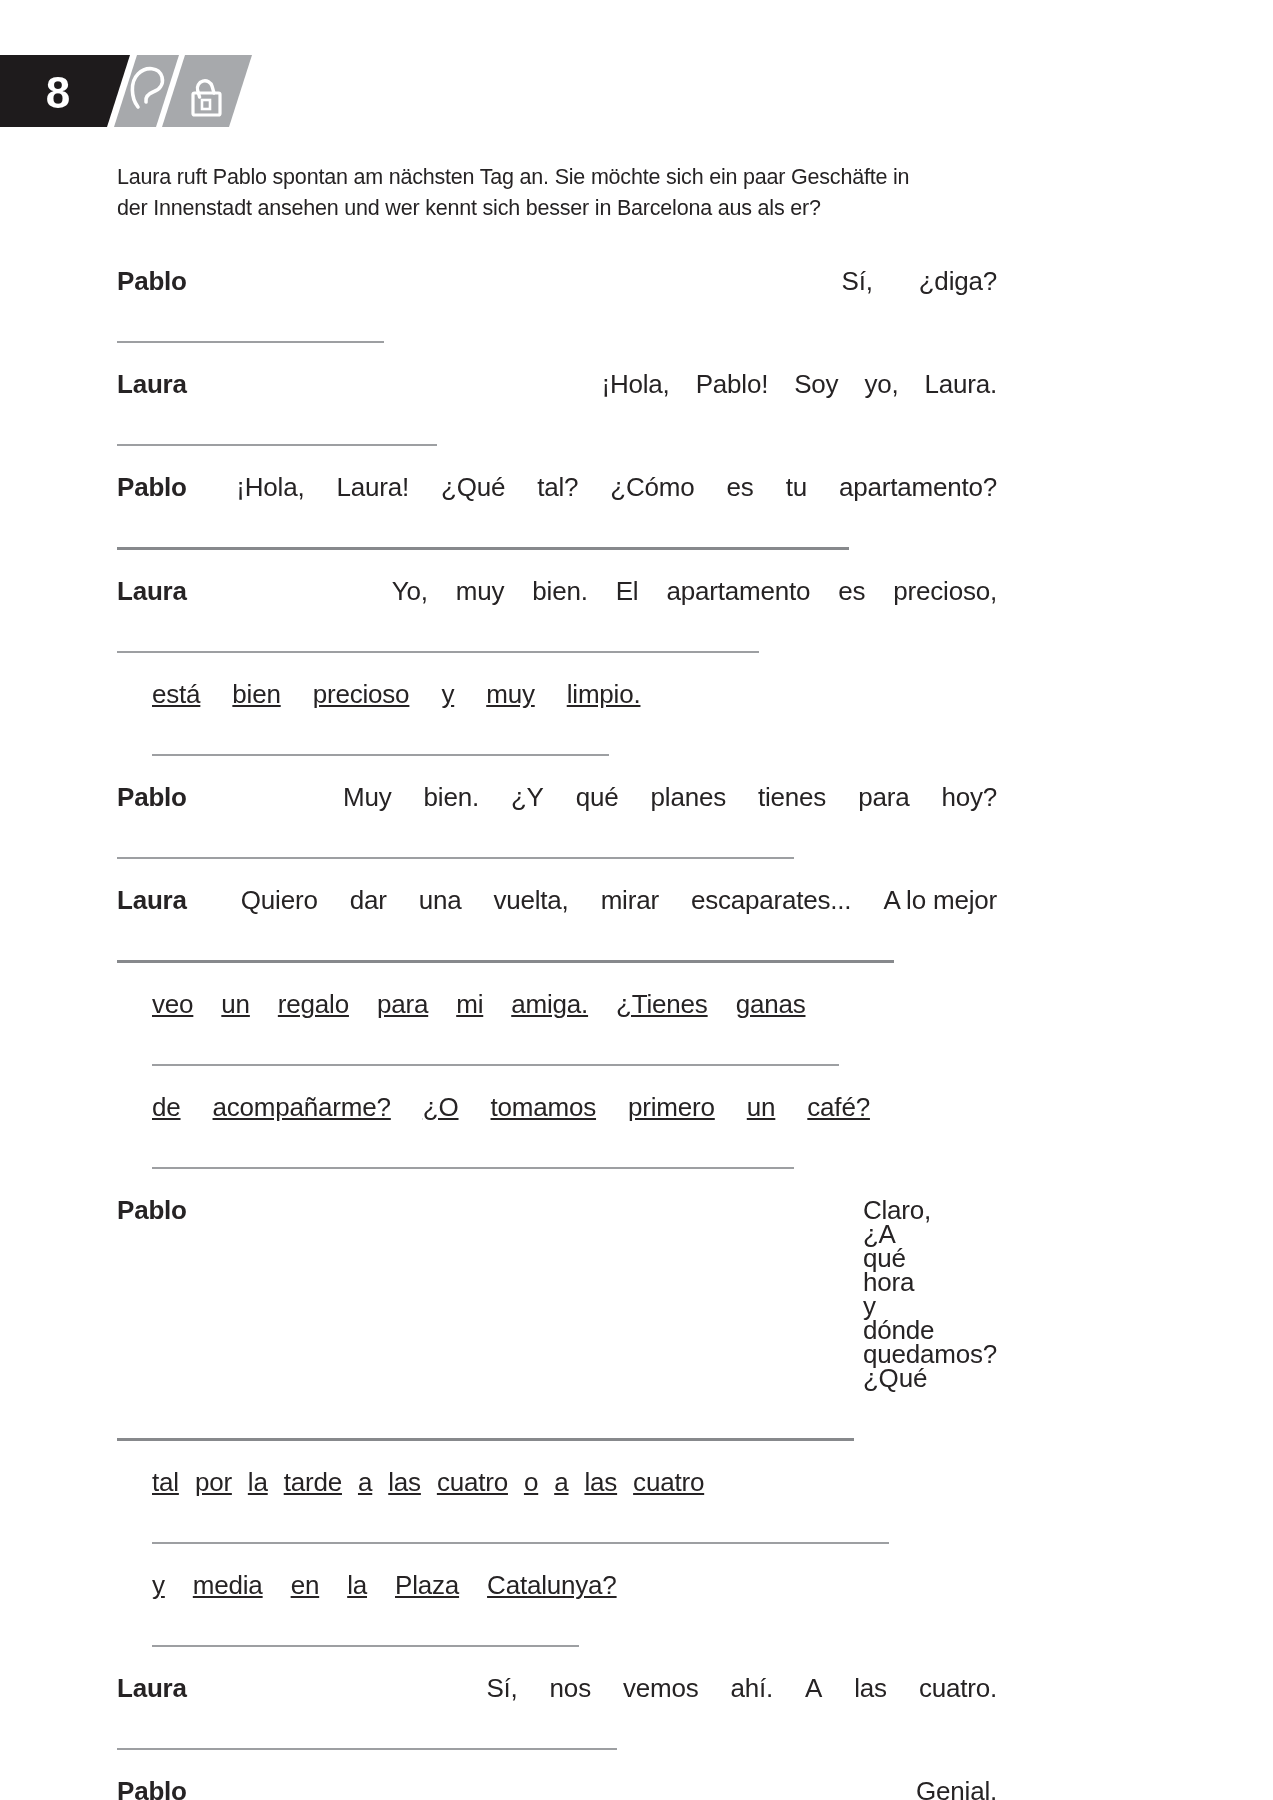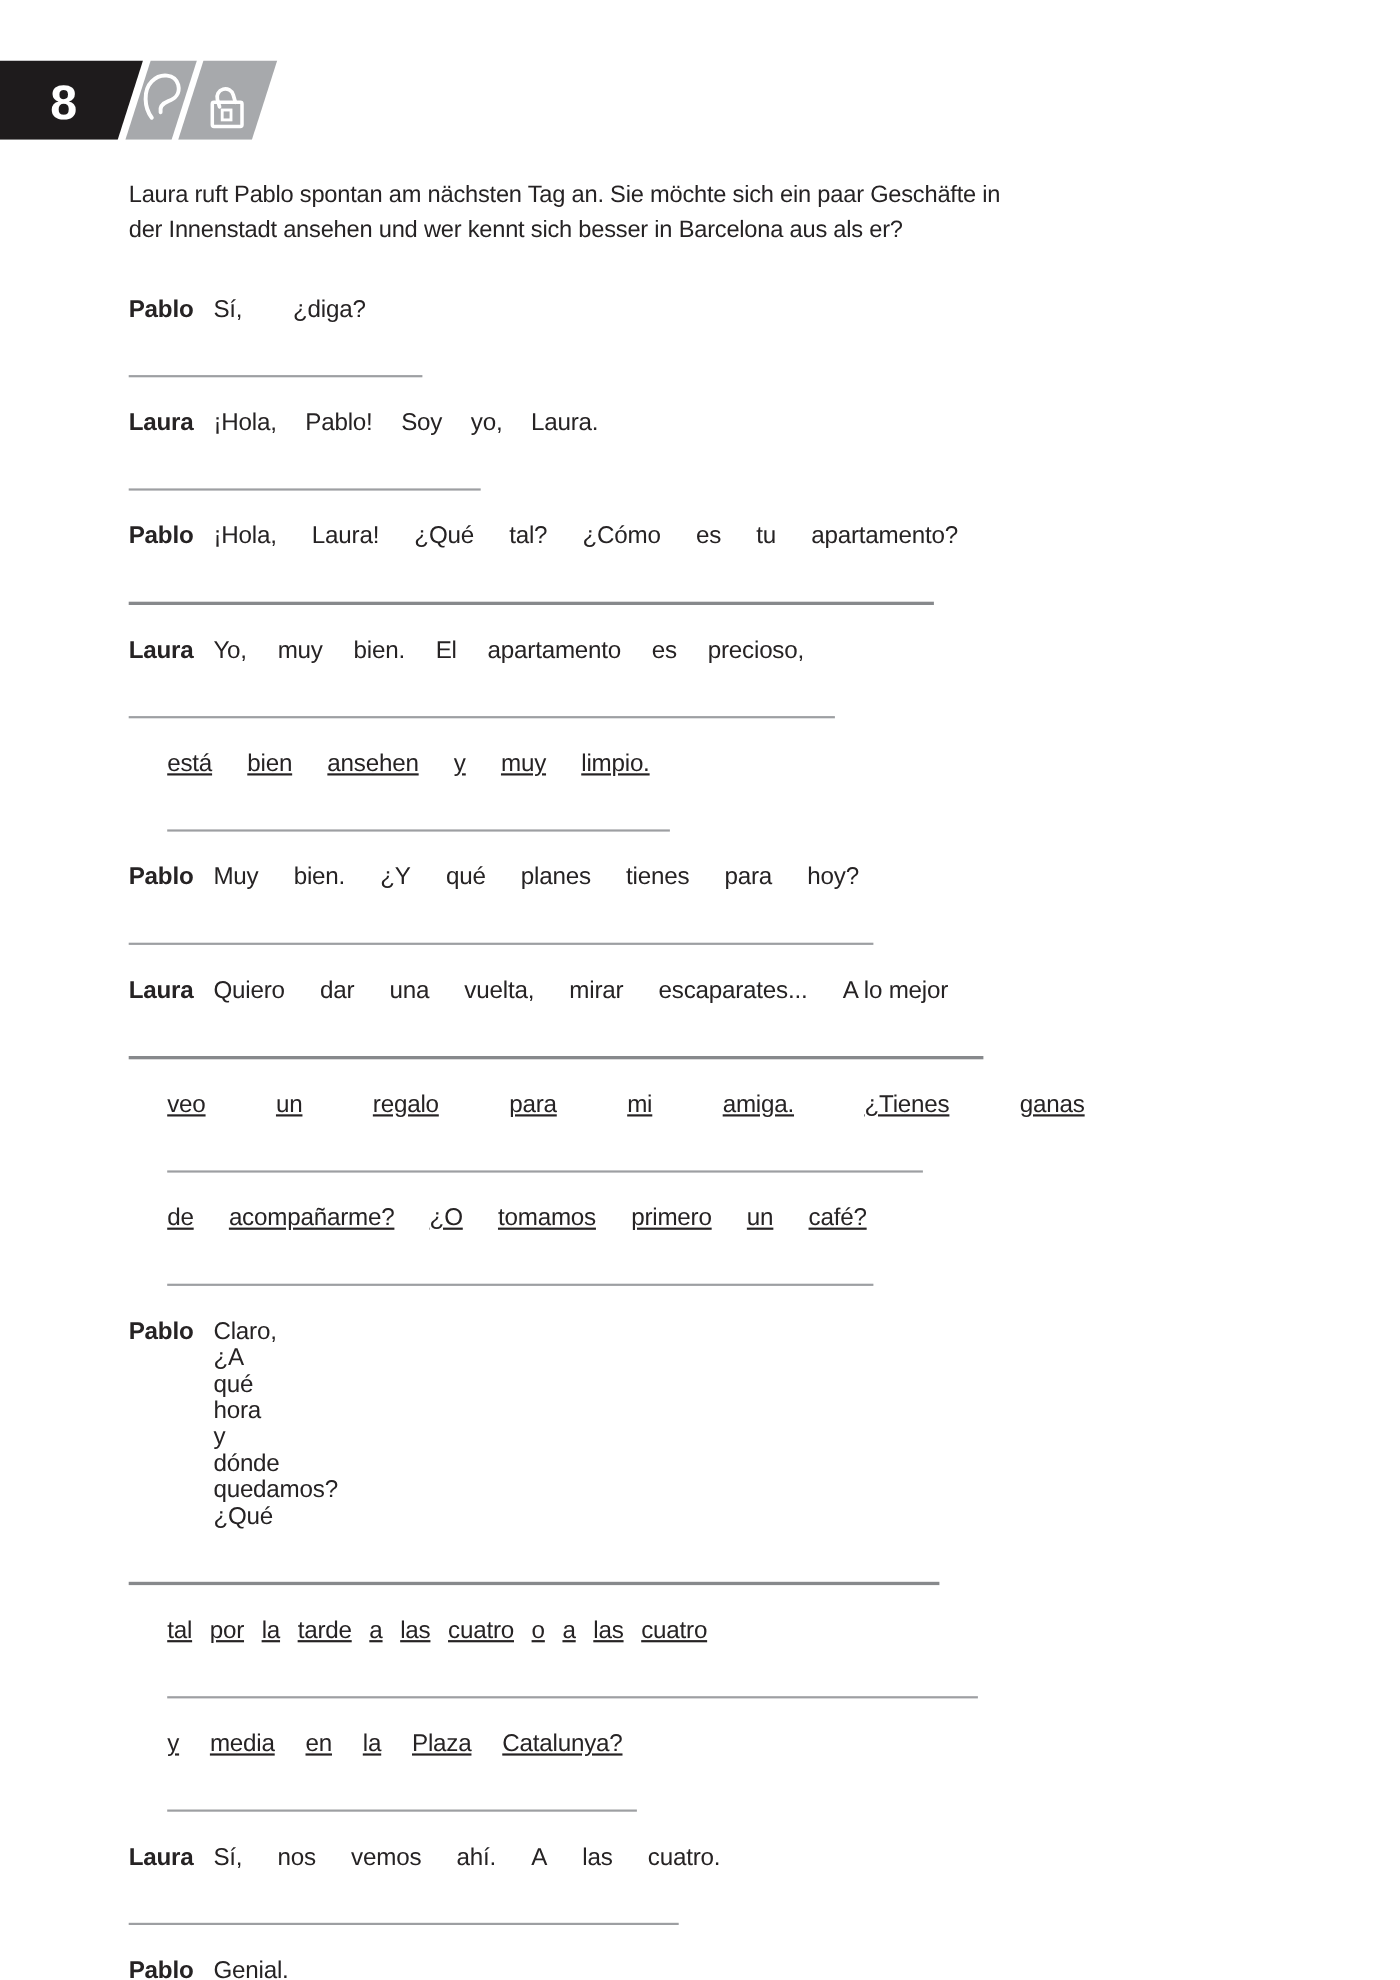--- a/index.html
+++ b/index.html
@@ -25,25 +25,26 @@
     margin-top:162px;
     font-size:21.5px;
     line-height:31px;
     letter-spacing:-0.2px;
     white-space:nowrap;
   }
   .dialogue{margin-top:45px;}
   .block .row-text{
     display:flex;
     align-items:baseline;
-    font-size:22px;
+    font-size:26px;
     line-height:24px;
     letter-spacing:-0.2px;
     margin-bottom:48px;
     white-space:nowrap;
+    justify-content:space-between;
   }
   .speaker{
     font-weight:700;
     flex:0 0 77px;
     width:77px;
   }
   .chunks{
     display:flex;
     column-gap:32px;
   }
@@ -58,21 +59,21 @@
   }
   .block.indent .row-text,
   .block.indent .answer-line{
     margin-left:35px;
     text-decoration:underline;
   }
   
   .block:nth-child(1) .chunks{column-gap:46px;}
   .block:nth-child(2) .chunks{column-gap:26px;}
   .block:nth-child(4) .chunks{column-gap:28px;}
-  .block:nth-child(8) .chunks{column-gap:64px;}
+  .block:nth-child(8) .chunks{column-gap:28px;}
   .block:nth-child(10) .chunks{column-gap:36px;flex-direction:column;}
   .block:nth-child(11) .chunks{column-gap:16px;}
   .block:nth-child(12) .chunks{column-gap:28px;}
   .page-number{
     margin-top:16px;
     font-size:18px;
     font-weight:700;
     letter-spacing:2.5px;
   }
 </style>
@@ -153,21 +154,21 @@
             <span>precioso,</span>
           </span>
         </div>
         <div class="answer-line" style="width: 642px;"></div>
       </div>
       <div class="block indent">
         <div class="row-text">
           <span class="chunks">
             <span>está</span>
             <span>bien</span>
-            <span>ansehen</span>
+            <span>precioso</span>
             <span>y</span>
             <span>muy</span>
             <span>limpio.</span>
           </span>
         </div>
         <div class="answer-line" style="width: 457px;"></div>
       </div>
       <div class="block">
         <div class="row-text">
           <span class="speaker">Pablo</span>

